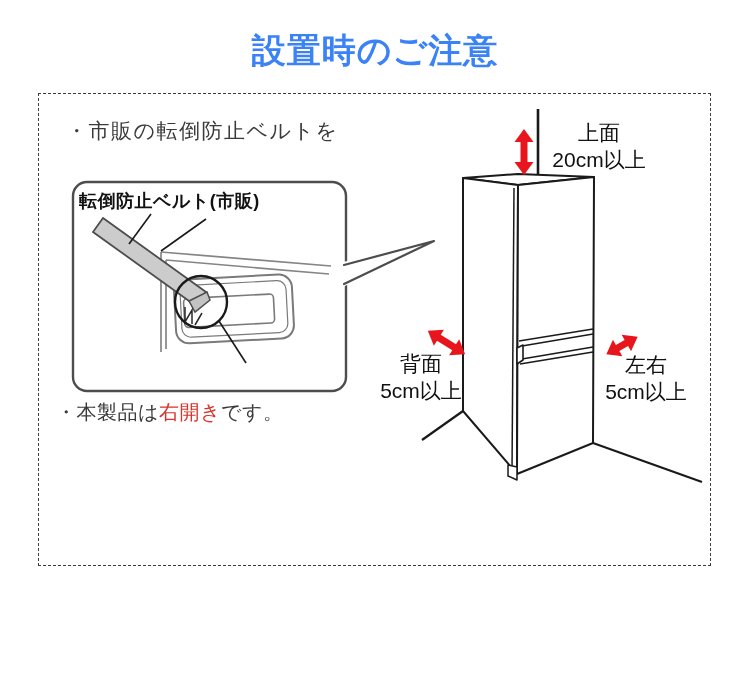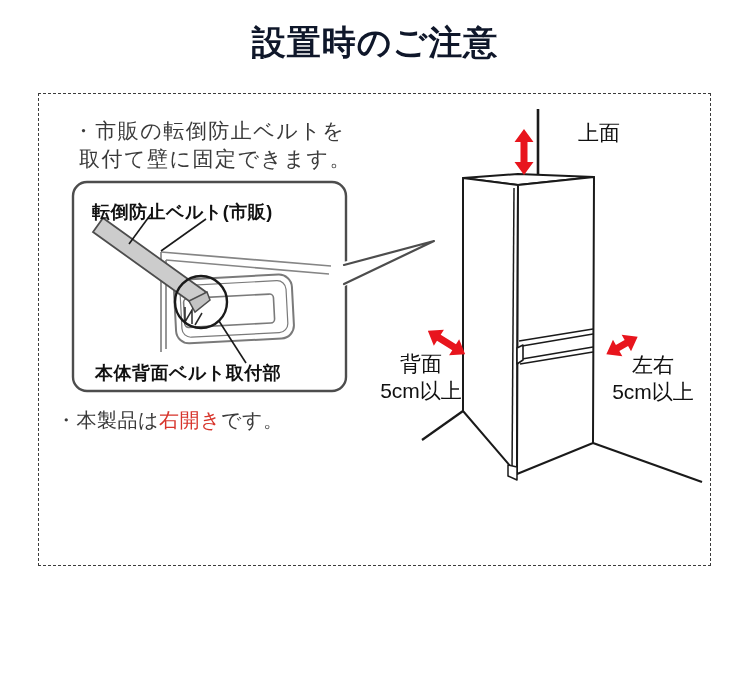--- a/index.html
+++ b/index.html
@@ -3,49 +3,49 @@
 <meta charset="utf-8">
 <style>
   html,body{
     margin:0;padding:0;width:750px;height:674px;overflow:hidden;
     background:#ffffff;
     font-family:"Liberation Sans",sans-serif;
     -webkit-font-smoothing:antialiased;
   }
   .page{position:relative;width:750px;height:674px;}
   .page-title{
-    margin:0;padding-top:20px;
+    margin:0;padding-top:28px;
     text-align:center;
-    font-size:34px;font-weight:bold;color:#0f172a;letter-spacing:1px;
+    font-size:34px;font-weight:bold;color:#3b82f6;letter-spacing:1px;
   }
   .panel{
     position:absolute;left:38px;top:93px;width:673px;height:473px;
     border:1px dashed #3c3c3c;box-sizing:border-box;
   }
   .panel svg{position:absolute;left:0;top:0;}
   .abs{position:absolute;margin:0;}
   .intro{
     left:27px;top:23px;
     font-size:21px;line-height:28px;letter-spacing:1.5px;color:#3a3a3a;text-align:center;
   }
   .intro .indent{padding-left:13px;}
   .co-label{
     font-size:18px;font-weight:bold;color:#111;letter-spacing:0.5px;white-space:nowrap;
   }
-  .co-label.top{left:53px;top:95px;margin-top:11px;}
+  .co-label.top{left:40px;top:95px;}
   .co-label.bottom{left:56px;top:267px;}
   .dim{
     font-size:21px;font-weight:normal;color:#111;line-height:27px;
     text-align:center;white-space:nowrap;
   }
   .dim-top{left:480px;top:25px;width:160px;}
   .dim-back{left:330px;top:256px;width:104px;}
-  .dim-sides{left:534px;top:257px;width:104px;padding-left:28px;}
+  .dim-sides{left:555px;top:257px;width:104px;}
   .notes{
-    left:17px;top:308px;
+    left:17px;top:300px;
     list-style:none;padding:0;
     font-size:20px;line-height:37px;letter-spacing:0.5px;color:#3a3a3a;white-space:nowrap;
   }
   .red{color:#d7342b;}
 </style>
 </head>
 <body>
 
 <div class="page">
 
@@ -108,28 +108,27 @@
         <g stroke="#1a1a1a" stroke-width="1.6">
           <line x1="112" y1="120" x2="90" y2="150"></line>
           <line x1="167" y1="125" x2="122" y2="157"></line>
           <line x1="180" y1="227" x2="207" y2="269"></line>
         </g>
       </g>
     </svg>
 
     <div class="abs intro">
       <div>・市販の転倒防止ベルトを</div>
-      <div class="indent">取付て壁に固定できます。</div>
     </div>
 
     <div class="abs co-label top">転倒防止ベルト(市販)</div>
-    <div class="abs co-label bottom">本体背面ベルト取付部</div>
 
     <div class="abs dim dim-top">
       <div>上面</div>
+      <div>20cm以上</div>
     </div>
     <div class="abs dim dim-back">
       <div>背面</div>
       <div>5cm以上</div>
     </div>
     <div class="abs dim dim-sides">
       <div>左右</div>
       <div>5cm以上</div>
     </div>
 

